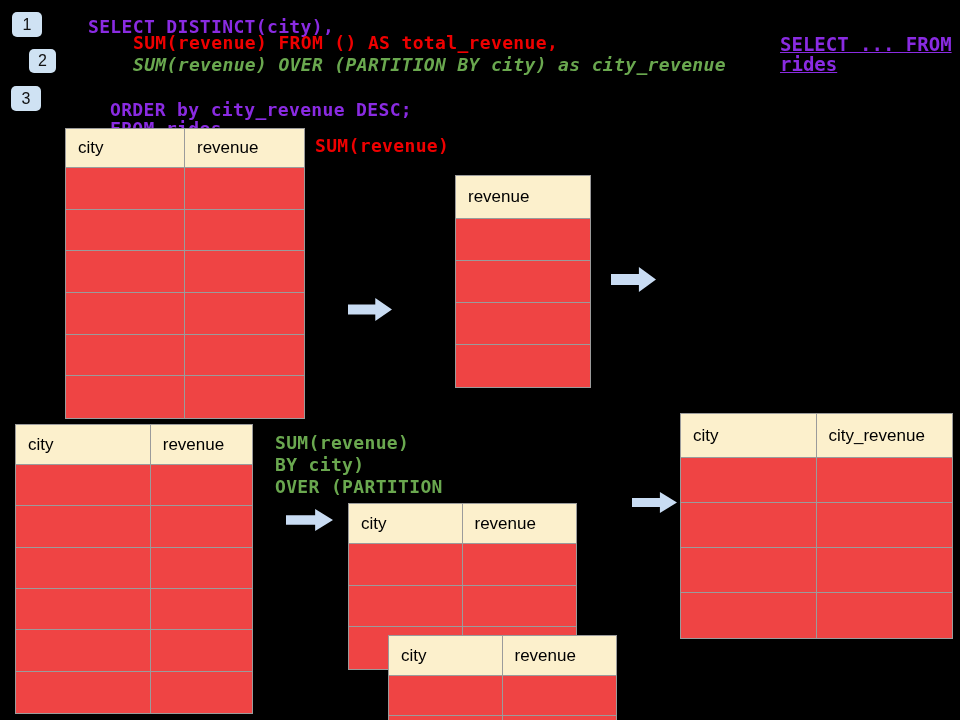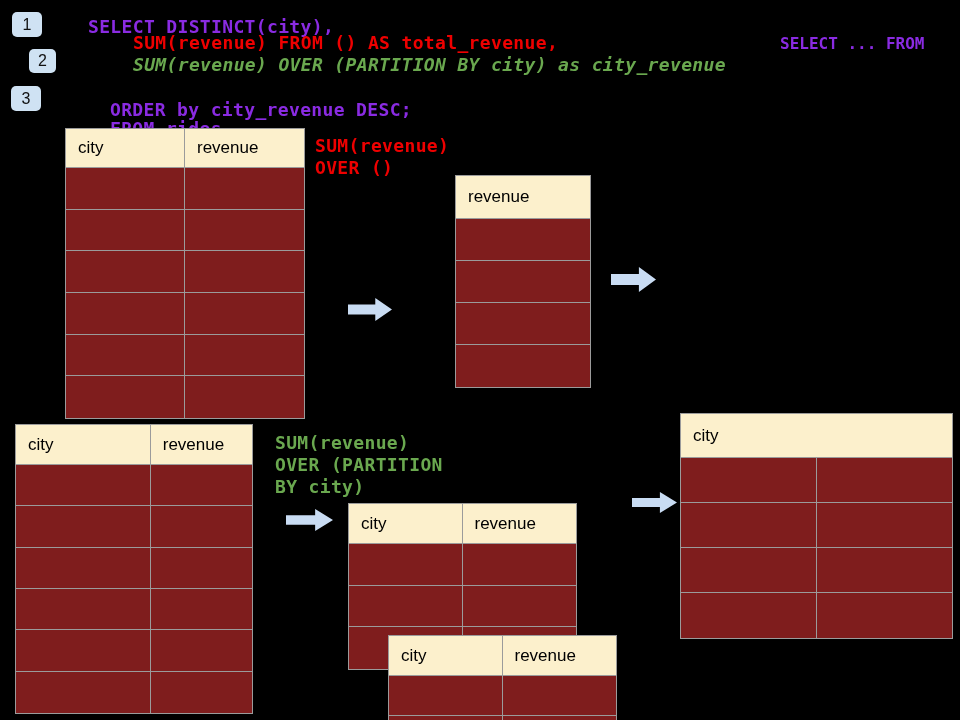--- a/index.html
+++ b/index.html
@@ -19,26 +19,26 @@
   .sql-line{position:absolute;white-space:pre;
             font:bold 18px "DejaVu Sans Mono",monospace;letter-spacing:0.35px;}
   #sql-code .sql-line:nth-child(1){left:88px;top:16px;}
   #sql-code .sql-line:nth-child(2){left:133px;top:32px;}
   #sql-code .sql-line:nth-child(3){left:133px;top:54px;}
   #sql-code .sql-line:nth-child(4){left:110px;top:77px;margin-top:41px;}
   #sql-code .sql-line:nth-child(5){left:110px;top:99px;}
 
   
   .note{position:absolute;white-space:pre;font-weight:bold;font-family:"DejaVu Sans Mono",monospace;}
-  #from-note{left:780px;top:34px;font-size:16px;line-height:20px;}
+  #from-note{left:780px;top:34px;font-size:19px;line-height:20px;text-decoration:underline;}
   #total-note{left:315px;top:135px;font-size:18px;line-height:22px;letter-spacing:0.35px;}
   #partition-note{left:275px;top:432px;font-size:18px;line-height:22px;letter-spacing:0.35px;}
 
   
-  .tbl{position:absolute;border:1px solid var(--table-border,#9b9b9b);background:#7f1d1d;}
+  .tbl{position:absolute;border:1px solid var(--table-border,#9b9b9b);background:#ef4444;}
   .tr{display:flex;}
   .td{flex:1 1 50%;border-right:1px solid var(--table-border,#9b9b9b);
       border-bottom:1px solid var(--table-border,#9b9b9b);}
   .td:last-child{border-right:none;text-align:right;}
   .tr:last-child .td{border-bottom:none;}
   .th-row .td{background:var(--table-header-fill,#fcf0cc);display:flex;align-items:center;
               padding-left:12px;font-size:17px;color:var(--table-text,#000);}
   #t1{left:65px;top:128px;width:240px;}  #t1 .tr{height:41.66px;} #t1 .tr.th-row{height:39px;}
   #t2{left:455px;top:175px;width:136px;} #t2 .tr{height:42px;}    #t2 .tr.th-row{height:43px;}
   #t3{left:15px;top:424px;width:238px;}  #t3 .tr{height:41.33px;} #t3 .tr.th-row{height:40px;}
@@ -67,23 +67,23 @@
     </div>
 
   <div id="sql-code">
       <div class="sql-line" style="color: rgb(138, 43, 226);">SELECT DISTINCT(city),</div>
       <div class="sql-line" style="color: rgb(238, 0, 0);">SUM(revenue) FROM () AS total_revenue,</div>
       <div class="sql-line" style="color: rgb(106, 168, 79); font-style: italic;">SUM(revenue) OVER (PARTITION BY city) as city_revenue</div>
       <div class="sql-line" style="color: rgb(138, 43, 226);">FROM rides</div>
       <div class="sql-line" style="color: rgb(138, 43, 226);">ORDER by city_revenue DESC;</div>
     </div>
 
-  <div id="from-note" class="note" style="color: rgb(138, 43, 226);"><div>SELECT ... FROM</div></div>
-  <div id="total-note" class="note" style="color: rgb(238, 0, 0);"><div>SUM(revenue)</div><div>OVER ()</div></div>
-  <div id="partition-note" class="note" style="color: rgb(106, 168, 79);"><div>SUM(revenue)</div><div>OVER (PARTITION</div><div>BY city)</div></div>
+  <div id="from-note" class="note" style="color: rgb(138, 43, 226);"><div>SELECT ... FROM</div><div>rides</div></div>
+  <div id="total-note" class="note" style="color: rgb(238, 0, 0);"><div>SUM(revenue)</div></div>
+  <div id="partition-note" class="note" style="color: rgb(106, 168, 79);"><div>SUM(revenue)</div><div>BY city)</div><div>OVER (PARTITION</div></div>
 
   <div id="t1" class="tbl">
       <div class="tr th-row">
         <div class="td">city</div>
         <div class="td">revenue</div>
       </div>
       <div class="tr">
         <div class="td"></div>
         <div class="td"></div>
       </div>
@@ -183,20 +183,21 @@
         <div class="td"></div>
       </div>
       <div class="tr">
         <div class="td"></div>
         <div class="td"></div>
       </div>
     </div>
   <div id="t6" class="tbl">
       <div class="tr th-row">
         <div class="td">city</div>
+        <div class="td">city_revenue</div>
       </div>
       <div class="tr">
         <div class="td"></div>
         <div class="td"></div>
       </div>
       <div class="tr">
         <div class="td"></div>
         <div class="td"></div>
       </div>
       <div class="tr">

